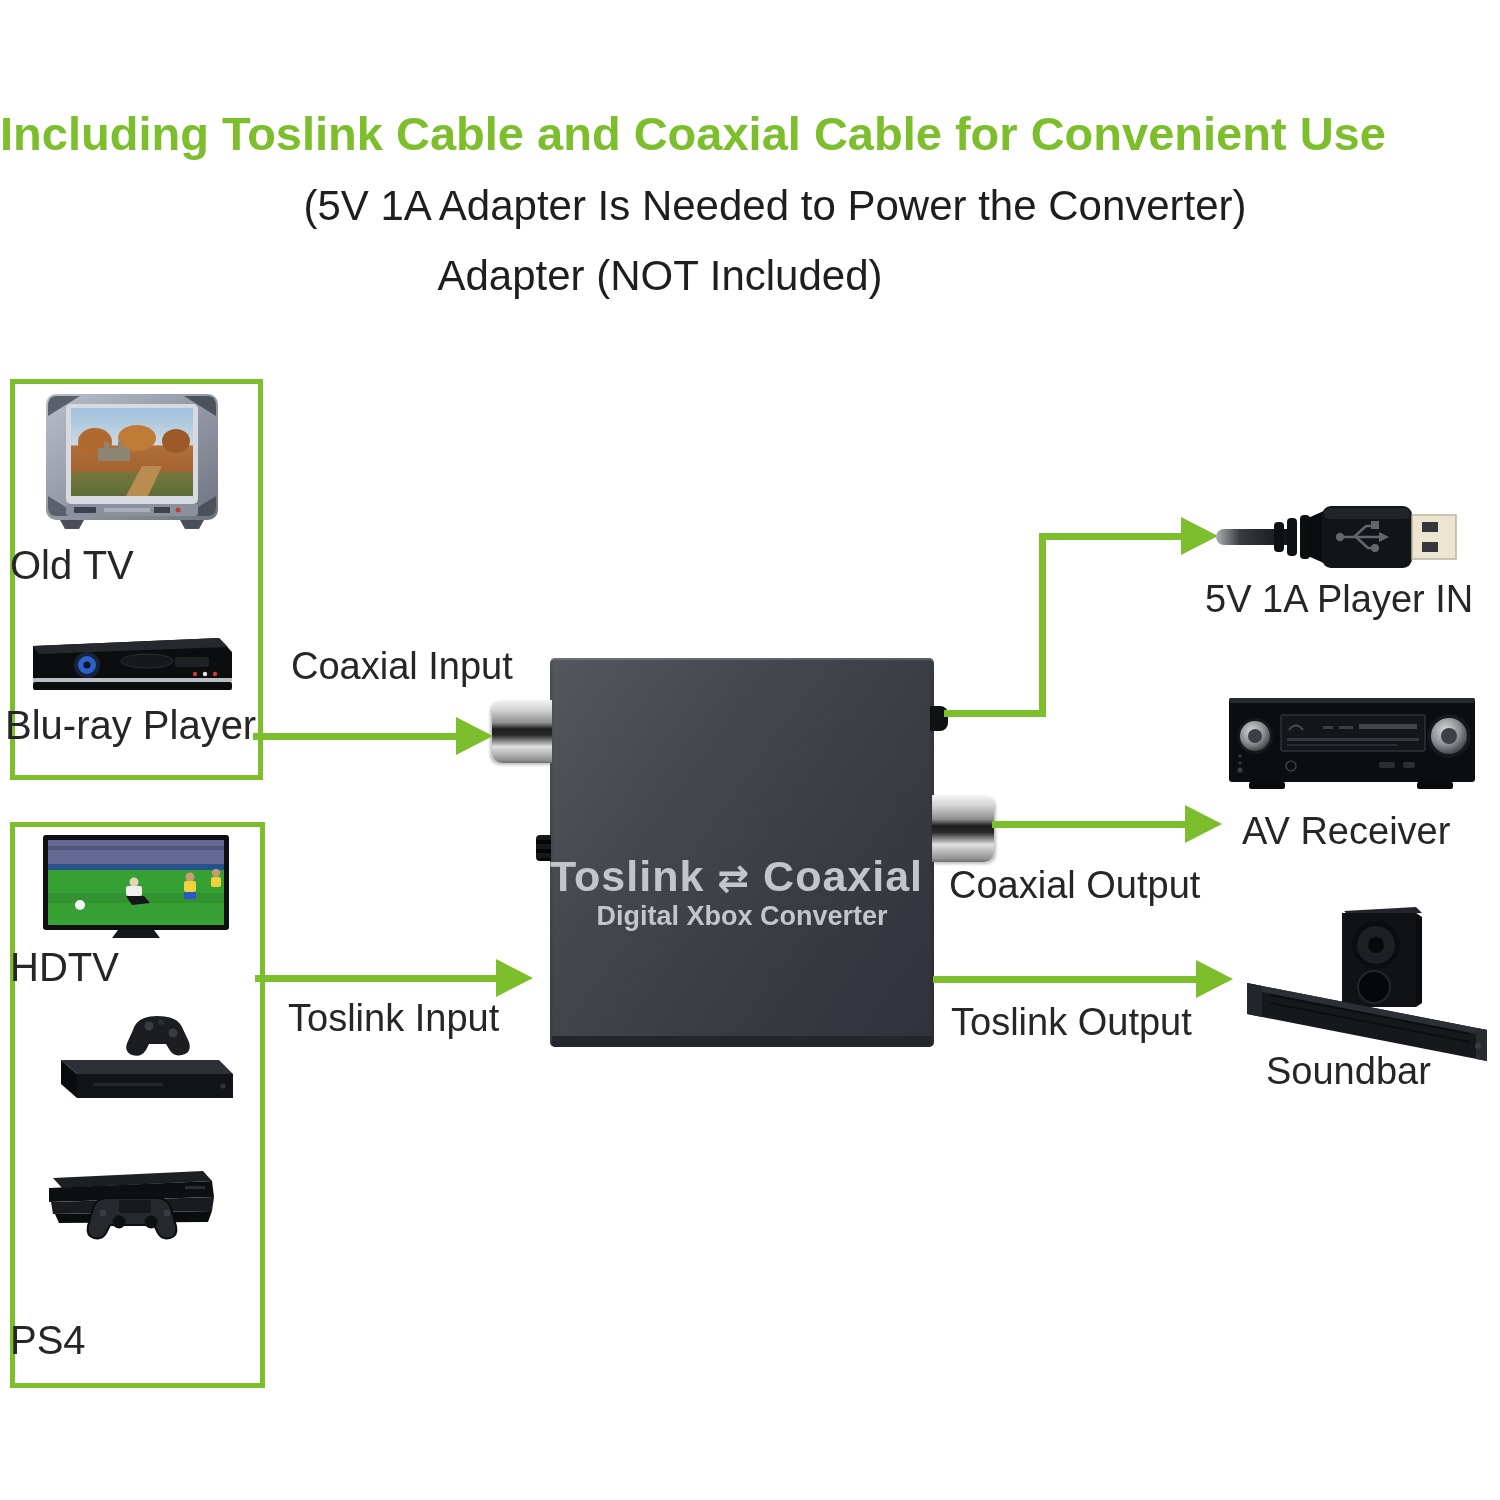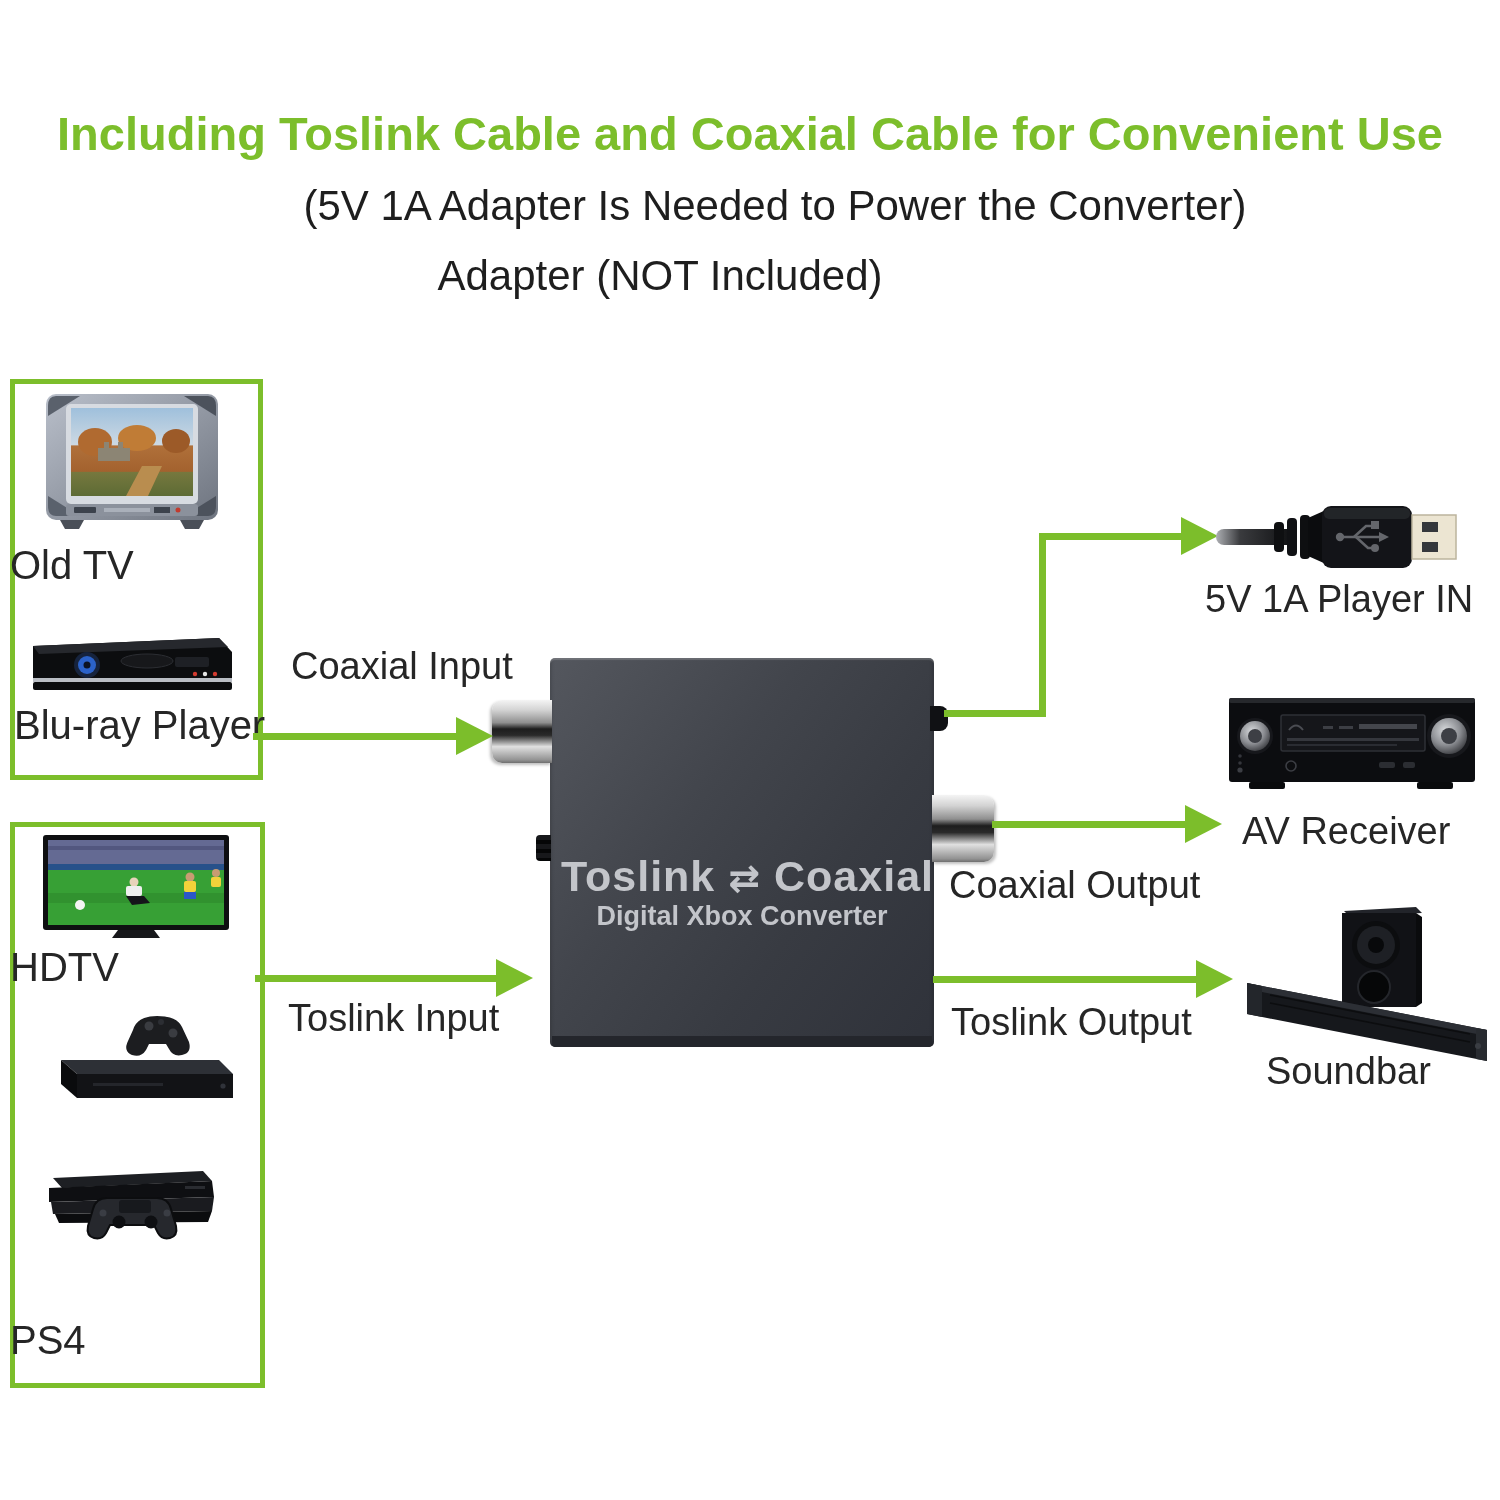--- a/index.html
+++ b/index.html
@@ -5,42 +5,42 @@
   :root{
     --green:#7cbe2b;
     --label-text:#262626;
     --conv-text:#c3c5ca;
   }
   html,body{margin:0;padding:0;background:#fff;}
   .page{position:relative;width:1500px;height:1500px;background:#ffffff;overflow:hidden;
         font-family:"Liberation Sans",sans-serif;}
   .abs{position:absolute;}
   
-  .title{position:absolute;left:0;top:106px;width:1500px;text-align:center;
+  .title{position:absolute;left:0;top:106px;width:1500px;
          font-size:47px;font-weight:bold;color:var(--green);white-space:nowrap;}
   .sub1{position:absolute;left:25px;top:182px;width:1500px;text-align:center;
         font-size:42px;color:#1e1e1e;white-space:nowrap;}
   .sub2{position:absolute;left:-90px;top:252px;width:1500px;text-align:center;
         font-size:42px;color:#1e1e1e;white-space:nowrap;}
   
   .group-box{position:absolute;border:5px solid var(--green);background:#fff;}
   
   .gline{position:absolute;background:var(--green);}
   .ahead{position:absolute;width:0;height:0;border-top:19px solid transparent;
          border-bottom:19px solid transparent;border-left:37px solid var(--green);}
   
   .lbl{position:absolute;font-size:38px;color:var(--label-text);white-space:nowrap;}
   .item-lbl{position:absolute;font-size:40px;color:var(--label-text);white-space:nowrap;}
   
   .converter{position:absolute;left:550px;top:658px;width:384px;height:389px;border-radius:5px;
              background:linear-gradient(126deg,#54575e 0%,#42454c 38%,#383b42 66%,#2f323a 100%);
              box-shadow:inset 0 2px 1px rgba(255,255,255,.18), inset 0 -3px 4px rgba(0,0,0,.35);}
   .converter .lip{position:absolute;left:2px;right:2px;bottom:0;height:11px;background:#24262c;
                   border-radius:0 0 4px 4px;}
-  .conv-title{position:absolute;left:0;width:100%;top:194px;text-align:right;
+  .conv-title{position:absolute;left:0;width:100%;top:194px;text-align:left;
               font-size:43px;font-weight:bold;color:var(--conv-text);letter-spacing:1px;}
   .conv-title .sym{font-family:"DejaVu Sans",sans-serif;font-size:38px;font-weight:bold;}
   .conv-sub{position:absolute;left:0;width:100%;top:243px;text-align:center;
             font-size:27px;font-weight:bold;color:var(--conv-text);}
   
   .rca{position:absolute;background:linear-gradient(180deg,#f4f4f4 0%,#d3d3d3 16%,#8f8f8f 36%,
         #1d1d1d 46%,#2a2a2a 56%,#e0e0e0 74%,#939393 95%,#6f6f6f 100%);}
   .rca.left{border-radius:10px 0 0 10px;box-shadow:-2px 2px 3px rgba(0,0,0,.25);}
   .rca.right{border-radius:0 10px 10px 0;box-shadow:2px 2px 3px rgba(0,0,0,.25);}
   .nub{position:absolute;background:#101114;}
@@ -104,21 +104,21 @@
     <circle cx="62" cy="35" r="9" fill="#2b62c9"></circle>
     <circle cx="62" cy="35" r="3.5" fill="#0c1322"></circle>
     <ellipse cx="122" cy="31" rx="26" ry="7" fill="#17181b" stroke="#2c2e33" stroke-width="1"></ellipse>
     <rect x="150" y="27" width="34" height="10" rx="2" fill="#1e2025"></rect>
     <circle cx="170" cy="44" r="2.2" fill="#d23b30"></circle>
     <circle cx="180" cy="44" r="2.2" fill="#e6e6e6"></circle>
     <circle cx="190" cy="44" r="2.2" fill="#d23b30"></circle>
     <rect x="8" y="48" width="199" height="4" fill="#b9bdc4"></rect>
     <rect x="8" y="52" width="199" height="8" rx="2" fill="#0a0b0d"></rect>
   </svg>
-  <div class="item-lbl" style="left:14px;top:703px;width:243px;">Blu-ray Player</div>
+  <div class="item-lbl" style="left:5px;top:703px;width:243px;">Blu-ray Player</div>
 
   <div class="group-box" style="left:10px;top:822px;width:245px;height:556px;"></div>
 
   <svg class="abs" style="left:40px;top:833px;" width="195" height="112" viewBox="0 0 195 112">
     <rect x="3" y="2" width="186" height="95" rx="3" fill="#0e0f11"></rect>
     <rect x="8" y="7" width="176" height="85" fill="#37a035"></rect>
     <rect x="8" y="7" width="176" height="24" fill="#646a93"></rect>
     <rect x="8" y="13" width="176" height="4" fill="#4d537b" opacity="0.8"></rect>
     <rect x="8" y="31" width="176" height="6" fill="#27518a"></rect>
     <rect x="8" y="60" width="176" height="10" fill="#2f8c2e" opacity="0.7"></rect>

